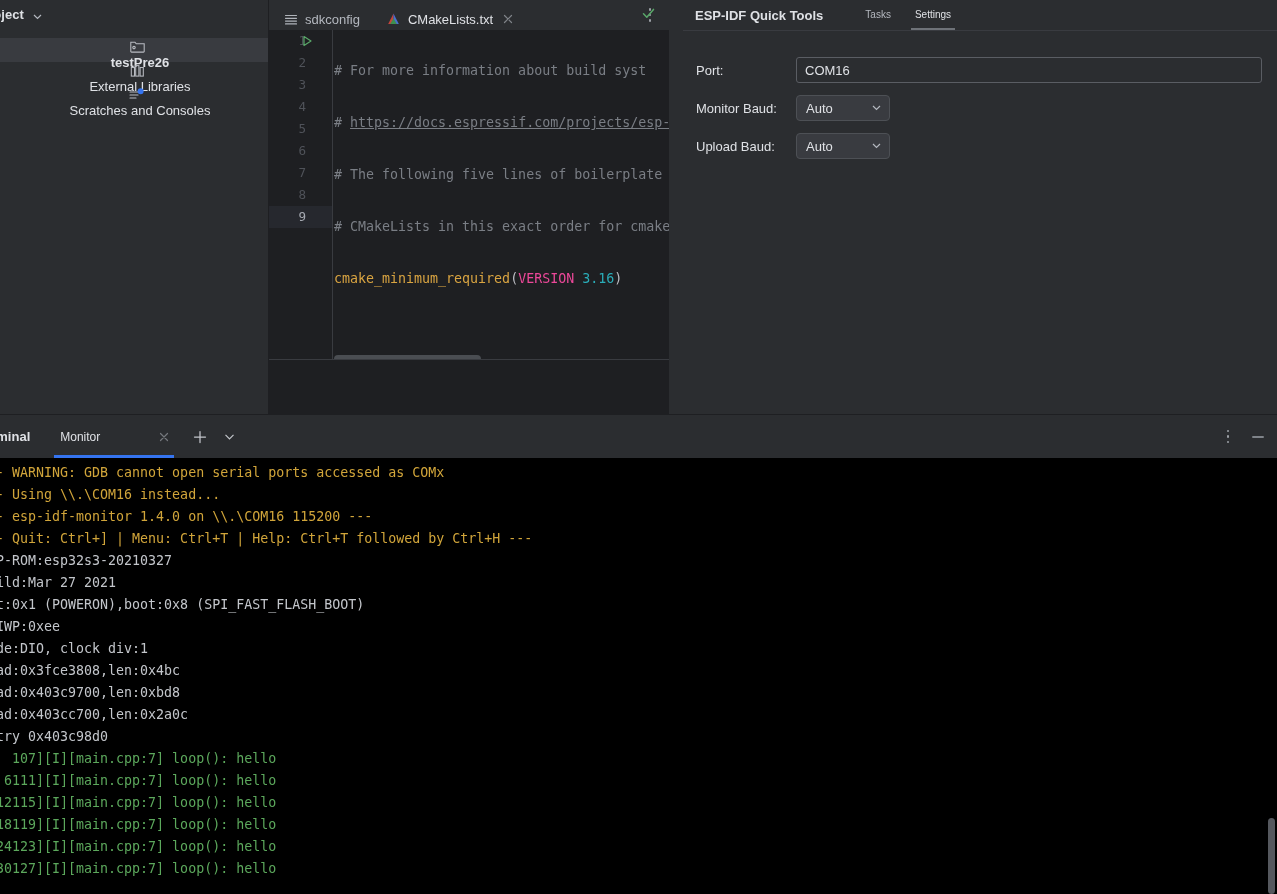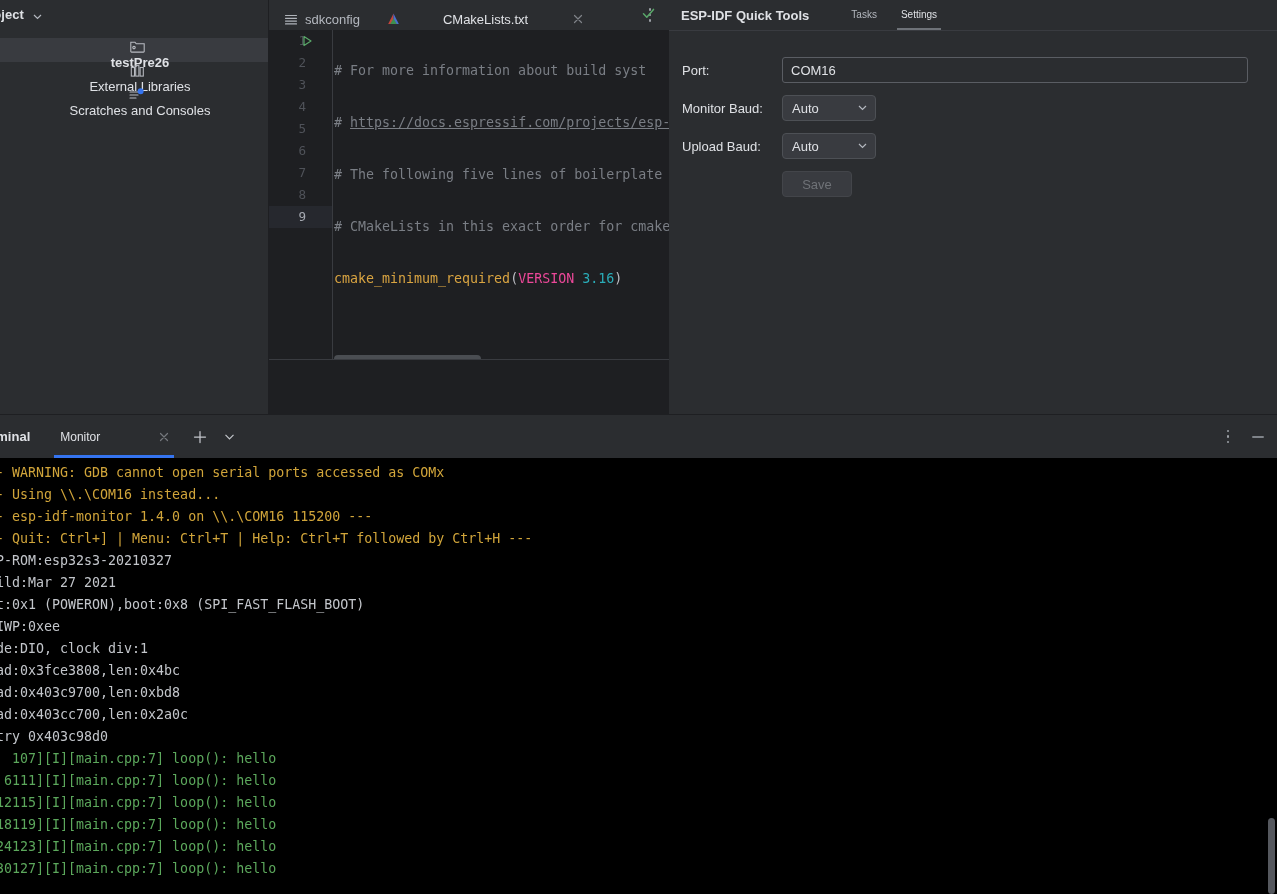--- a/index.html
+++ b/index.html
@@ -111,21 +111,20 @@
     padding: 0 12px 0 14px;
     font-size: 13px;
     color: #b4b8bf;
     cursor: default;
     position: relative;
     white-space: nowrap;
   }
   .tab.active {
     color: #dfe1e5;
     background: #2b2d30;
-    gap: 35px;
   }
   .tab.active::after {
     content: "";
     position: absolute;
     left: 4px; right: 4px; bottom: 0;
     height: 2px;
     background: #4b4f57;
   }
   .tab .tico {
     width: 16px; height: 16px;
@@ -238,20 +237,21 @@
     top: 7px;
     width: 13px; height: 13px;
   }
 
   
   .tool-panel {
     flex: 1 1 auto;
     height: 415px;
     background: #2b2d30;
     position: relative;
+    padding-left: 14px;
   }
   .tool-header {
     height: 30px;
     display: flex;
     align-items: center;
     padding-left: 12px;
     border-bottom: 1px solid #393b40;
     position: relative;
   }
   .tool-title {
@@ -590,23 +590,20 @@
           <div class="combo">
             <span class="cv">Auto</span>
             <span>
               <svg width="11" height="11" viewBox="0 0 11 11">
                   <path d="M2 4 L5.5 7.5 L9 4" fill="none" stroke="#b4b8bf" stroke-width="1.2"></path>
                 </svg>
             </span>
           </div>
         </div>
 
-        <div class="form-row">
-          <button class="save-btn">Save</button>
-        </div>
       </div>
     </div>
   </div>
 
   <div class="divider-h"></div>
 
   <div class="terminal-region">
     <div class="term-tabbar">
       <span class="term-title">erminal</span>
       <div class="term-tab active">

